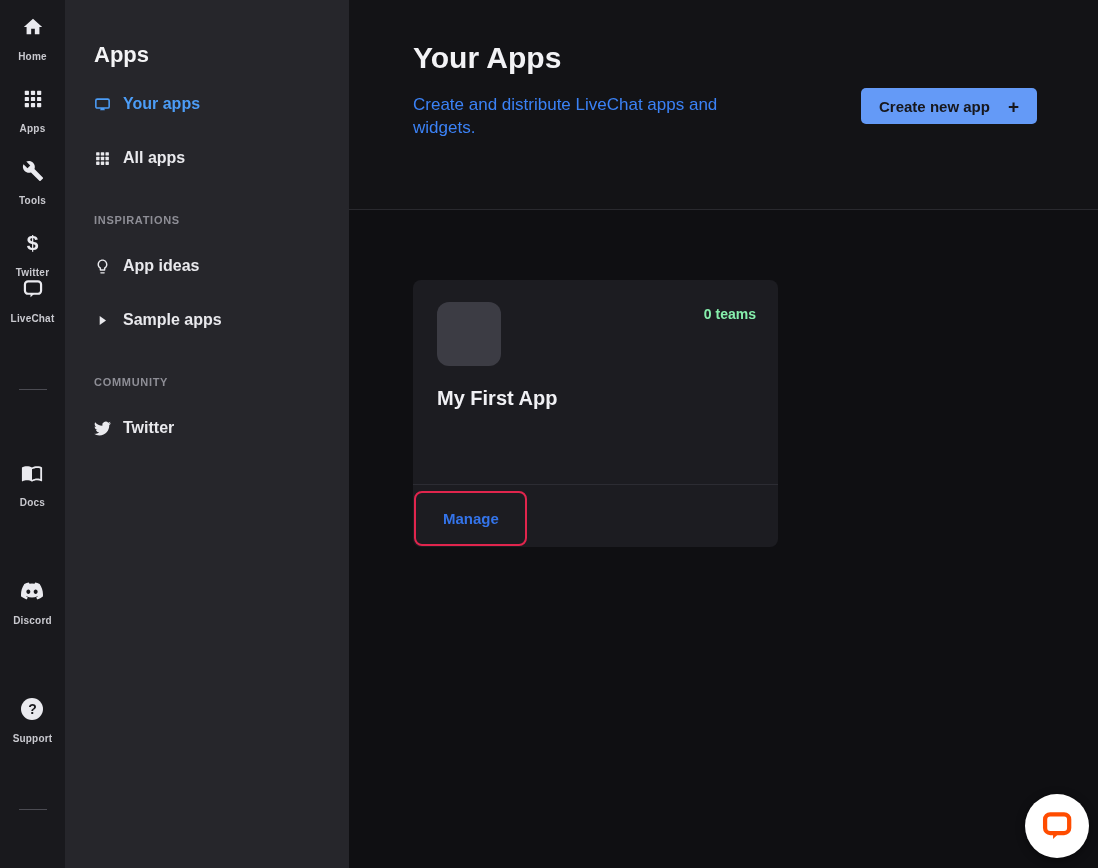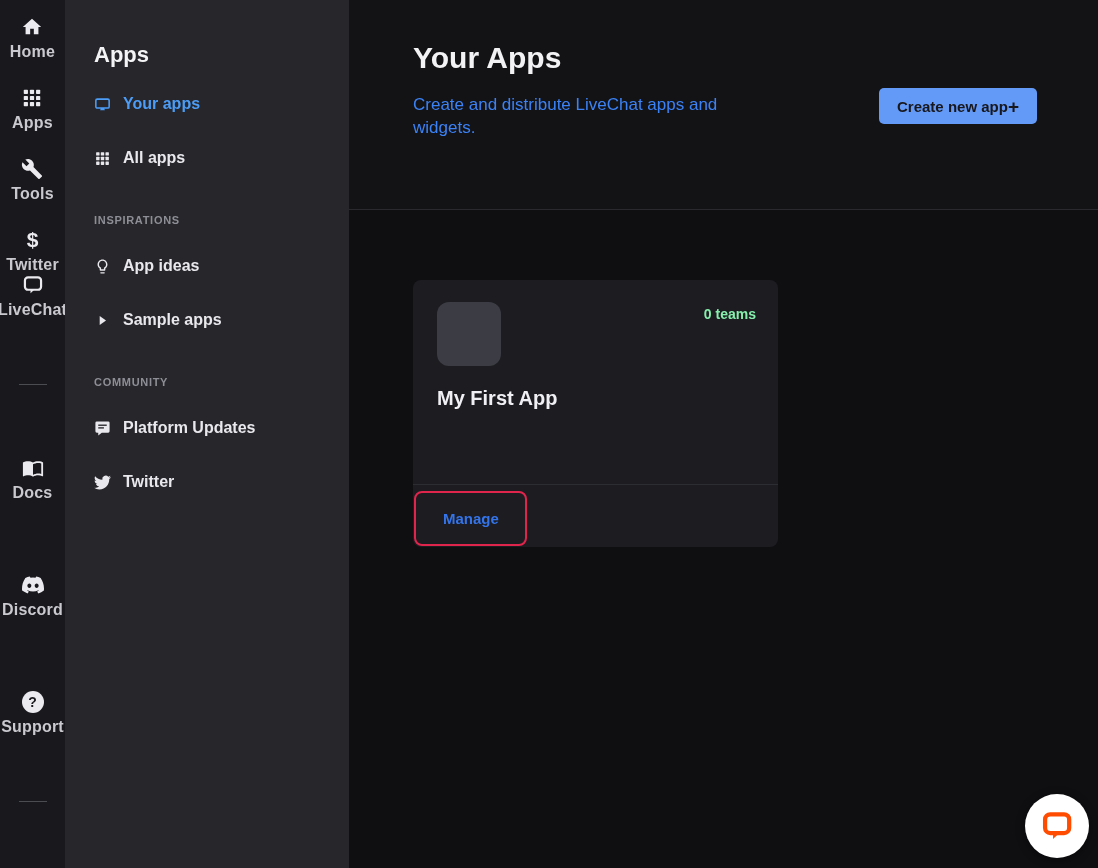--- a/index.html
+++ b/index.html
@@ -6,21 +6,21 @@
   html,body { width:1098px; height:868px; overflow:hidden; background:#0f0f12;
               font-family:"Liberation Sans", sans-serif; }
   .app { position:relative; display:flex; width:1098px; height:868px; }
 
   
   .rail { width:65px; flex-shrink:0; background:#19191d; display:flex;
           flex-direction:column; align-items:center; }
   .rail-item { display:flex; flex-direction:column; align-items:center; gap:5px;
                cursor:pointer; }
   .rail-item svg { width:22px; height:22px; fill:#eaeaef; }
-  .rail-label { font-size:16px; font-weight:600; color:#c9c9cf; letter-spacing:.2px; }
+  .rail-label { font-size:10px; font-weight:600; color:#c9c9cf; letter-spacing:.2px;margin-top:8px; }
   .rail-top .rail-item { margin-top:26px; }
   .rail-top .rail-item:first-child { margin-top:16px; }
   .rail-spacer { flex:1; }
   .rail-bottom { display:flex; flex-direction:column; align-items:center;gap:48px; }
   .rail-bottom .rail-item { margin-top:24px; }
   .rail-bottom .rail-item:first-child { margin-top:0; }
   .rail-divider { width:28px; border-top:1px solid #4b4b52; margin:17px 0 0; }
   .dollar-glyph { font-size:21px; font-weight:700; color:#eaeaef; line-height:22px; }
   .support-circle { width:22px; height:22px; border-radius:50%; background:#eaeaef;
                     display:flex; align-items:center; justify-content:center; }
@@ -44,21 +44,21 @@
 
   
   .main { flex:1; position:relative; background:#0f0f12; }
   .main-header { position:relative; height:210px; background:#131316;
                  border-bottom:1px solid #29292e; }
   .page-title { position:absolute; left:64px; top:41px; font-size:30px;
                 font-weight:700; color:#f2f2f5; }
   .page-subtitle { position:absolute; left:64px; top:94px; width:355px;
                    font-size:17px; font-weight:400; color:#3b82f6; line-height:1.35; }
   .create-btn { position:absolute; right:61px; top:88px; height:36px;
-                display:flex; align-items:center; gap:0; padding:0 18px;
+                display:flex; align-items:center; gap:18px; padding:0 18px;
                 background:#649af7; border:none; border-radius:5px; cursor:pointer;
                 font-family:"Liberation Sans", sans-serif; }
   .create-btn .btn-label { font-size:15px; font-weight:700; color:#17171c; }
   .create-btn .plus { font-size:19px; font-weight:600; color:#17171c; line-height:1; }
 
   
   .card { position:absolute; left:64px; top:280px; width:365px; height:267px;
           background:#1c1c21; border-radius:8px; }
   .card-thumb { position:absolute; left:24px; top:22px; width:64px; height:64px;
                 border-radius:12px; background:#3c3c44; }
@@ -195,28 +195,20 @@
 
     <div class="sb-item">
       <svg viewBox="0 0 24 24">
           <path d="M8 5.5l9 6.5-9 6.5z"></path>
         </svg>
       <span>Sample apps</span>
     </div>
 
     <div class="sb-section">COMMUNITY</div>
 
-    <div class="sb-item">
-      <svg viewBox="0 0 24 24">
-        <path d="M4 2h16a2 2 0 012 2v12a2 2 0 01-2 2h-9l-5 4v-4H4a2 2 0 01-2-2V4a2 2 0 012-2z"></path>
-        <rect x="6" y="6.4" width="12" height="1.9" fill="#26262b"></rect>
-        <rect x="6" y="10.2" width="8" height="1.9" fill="#26262b"></rect>
-      </svg>
-      <span>Platform Updates</span>
-    </div>
 
     <div class="sb-item">
       <svg viewBox="0 0 24 24">
           <path d="M23.953 4.57a10 10 0 01-2.825.775 4.958 4.958 0 002.163-2.723c-.951.555-2.005.959-3.127 1.184a4.92 4.92 0 00-8.384 4.482C7.69 8.095 4.067 6.13 1.64 3.162a4.822 4.822 0 00-.666 2.475c0 1.71.87 3.213 2.188 4.096a4.904 4.904 0 01-2.228-.616v.06a4.923 4.923 0 003.946 4.827 4.996 4.996 0 01-2.212.085 4.936 4.936 0 004.604 3.417 9.867 9.867 0 01-6.102 2.105c-.39 0-.779-.023-1.17-.067a13.995 13.995 0 007.557 2.209c9.053 0 13.998-7.496 13.998-13.985 0-.21 0-.42-.015-.63A9.935 9.935 0 0024 4.59z"></path>
         </svg>
       <span>Twitter</span>
     </div>
 
   </nav>
 

